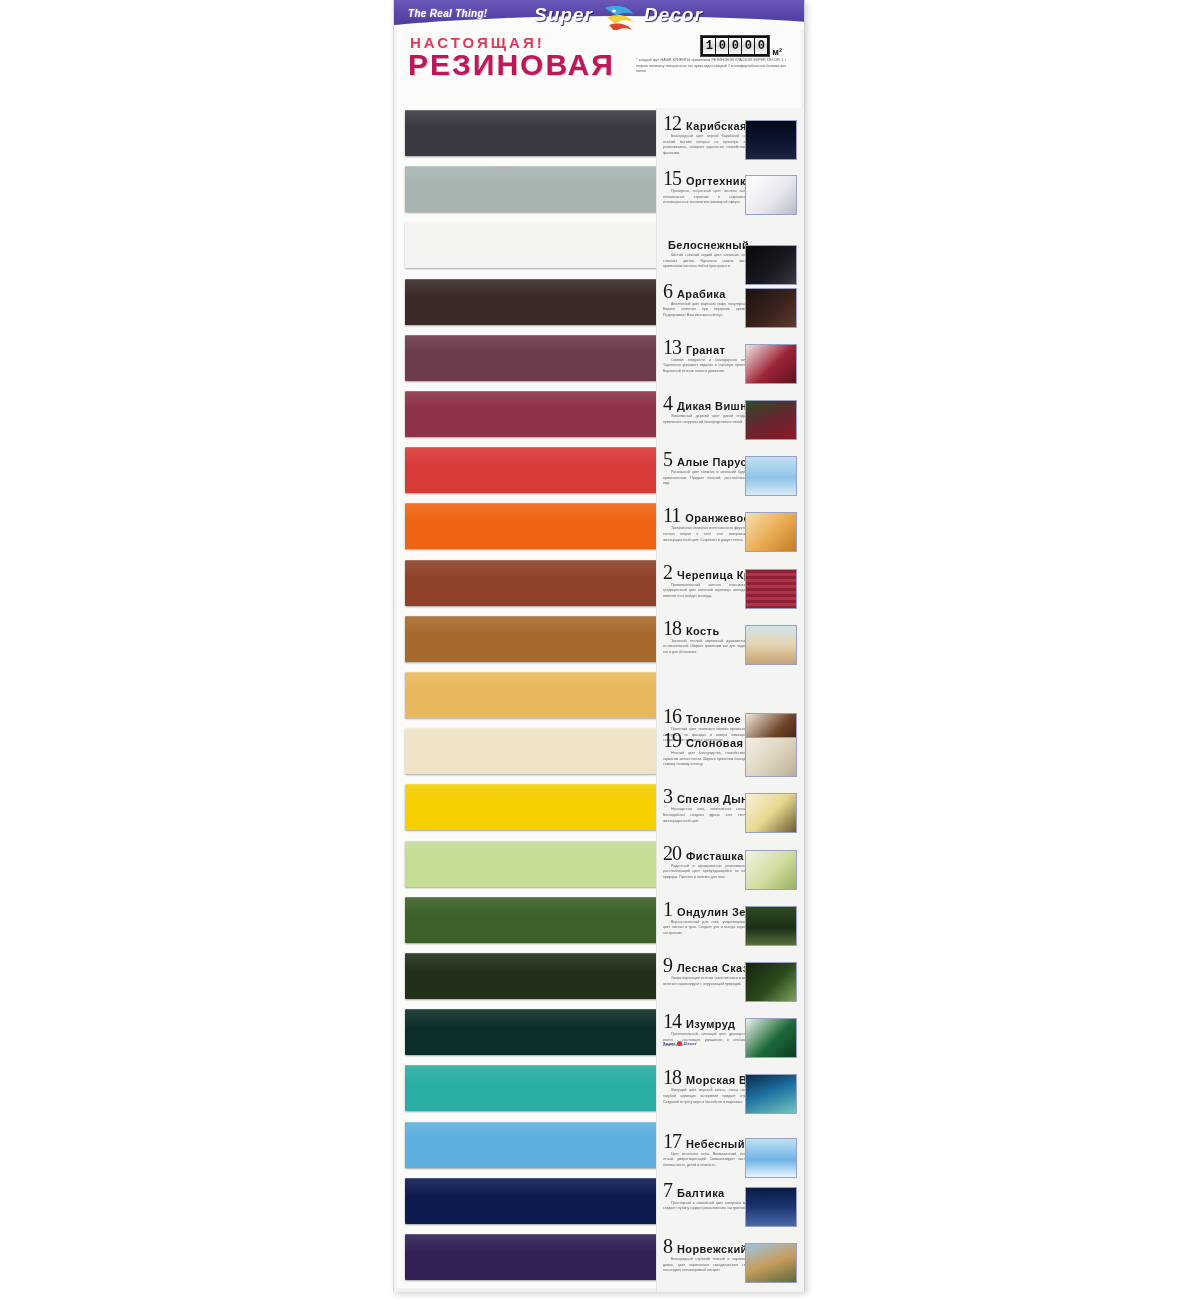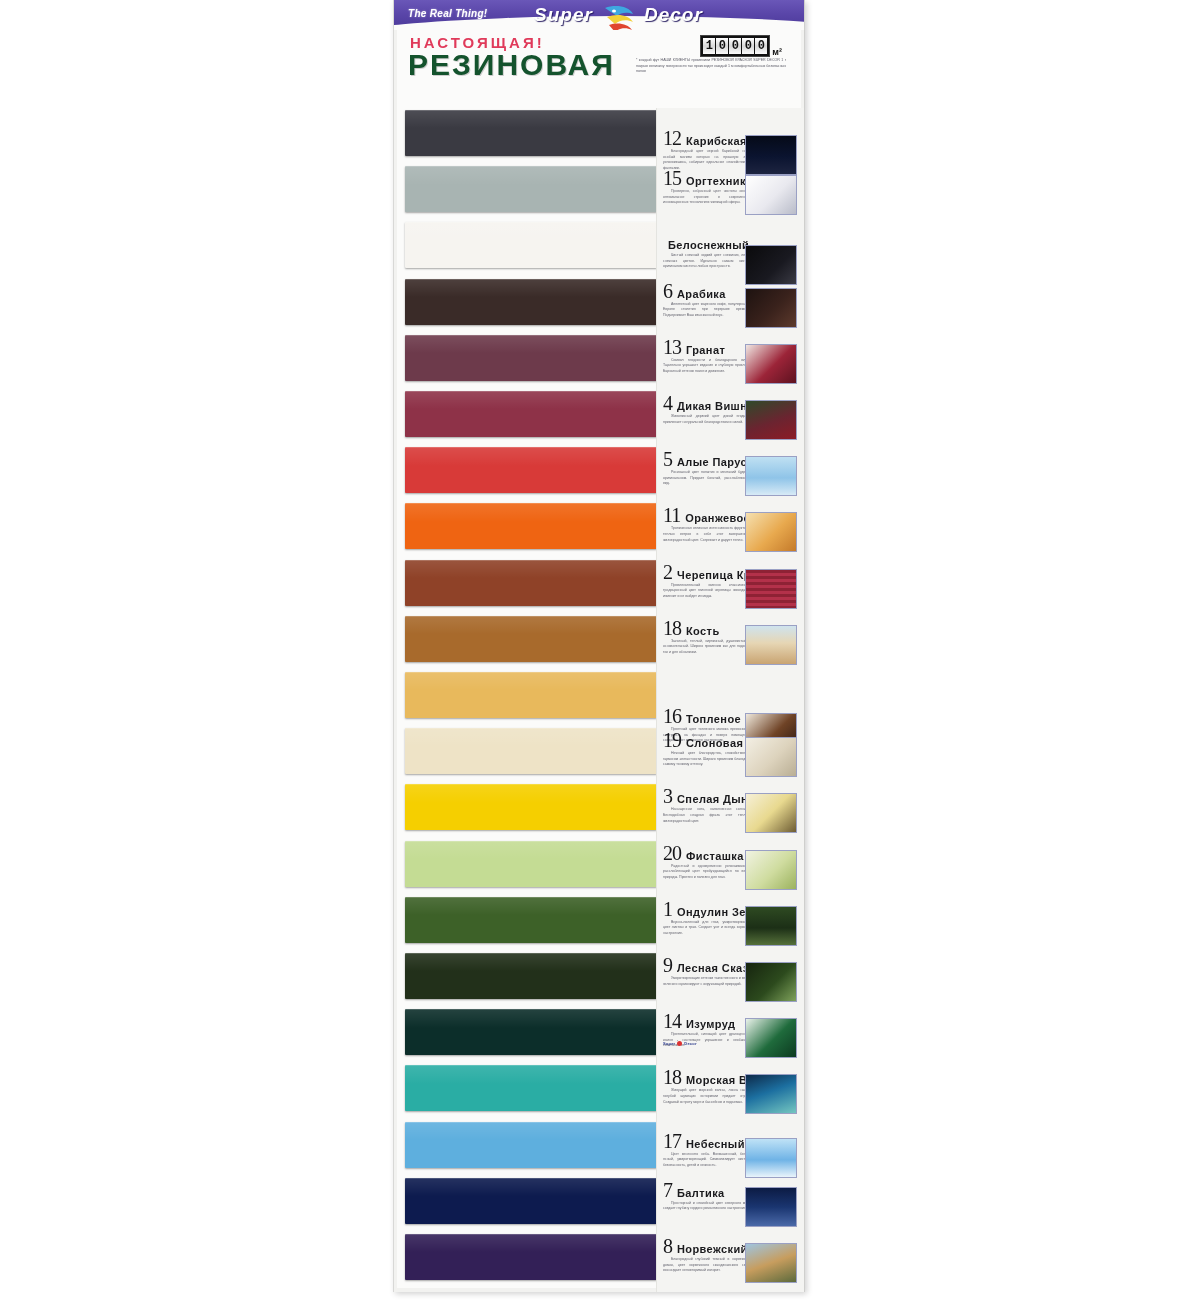--- a/index.html
+++ b/index.html
@@ -61,21 +61,21 @@
   
   .title-zone{ position:absolute; left:0; top:28px; width:100%; height:68px; }
   .t-nast{
     position:absolute; left:16px; top:6px;
     font-size:15px; font-weight:bold; letter-spacing:3px;
     color:#e03a5a;
   }
   .t-rez{
     position:absolute; left:14px; top:20px;
     font-size:30px; font-weight:bold; letter-spacing:2px;
-    color:#14532d;
+    color:#be185d;
     text-shadow:1px 1px 0 rgba(0,0,0,.18);
   }
   .counter{
     position:absolute; right:22px; top:7px;
     display:flex; align-items:flex-end; gap:2px;
   }
   .counter .digits{
     display:flex; background:#111; padding:2px 2px; border:1px solid #444; gap:1px;
   }
   .counter .digits span{
@@ -229,21 +229,21 @@
           <div class="chip" style="top: 732.6px; background: rgb(196, 220, 148);"></div>
           <div class="chip" style="top: 788.8px; background: rgb(61, 97, 40);"></div>
           <div class="chip" style="top: 845px; background: rgb(34, 48, 26);"></div>
           <div class="chip" style="top: 901.2px; background: rgb(12, 46, 42);"></div>
           <div class="chip" style="top: 957.4px; background: rgb(42, 173, 164);"></div>
           <div class="chip" style="top: 1013.6px; background: rgb(94, 175, 222);"></div>
           <div class="chip" style="top: 1069.8px; background: rgb(13, 27, 79);"></div>
           <div class="chip" style="top: 1126px; background: rgb(51, 32, 87);"></div>
         </div>
       <div class="info-col" id="info-col">
-          <div class="row" style="top: 18px;">
+          <div class="row" style="top: 3px;">
             <div class="row-head">
               <span class="row-num">12</span>
               <span class="row-title">Карибская Ночь</span>
             </div>
             <div class="row-desc">Благородный цвет черной Карибской ночи, особый магизм которых на прошлую зиму успокоившись, собирает идеальное спокойствие и фантазии.</div>
             <div class="row-photo">
               <div class="ph-inner p-night"></div>
             </div>
           </div>
           <div class="row" style="top: 58.2px;">

